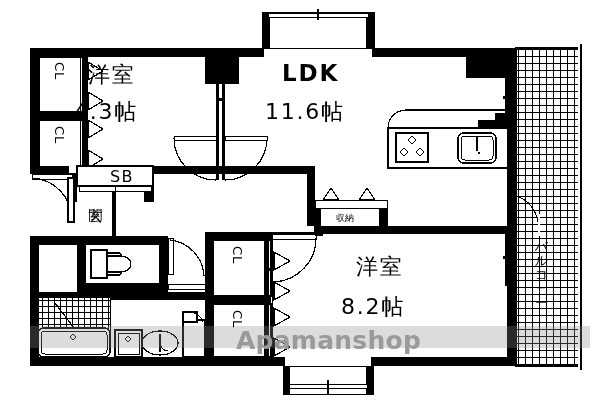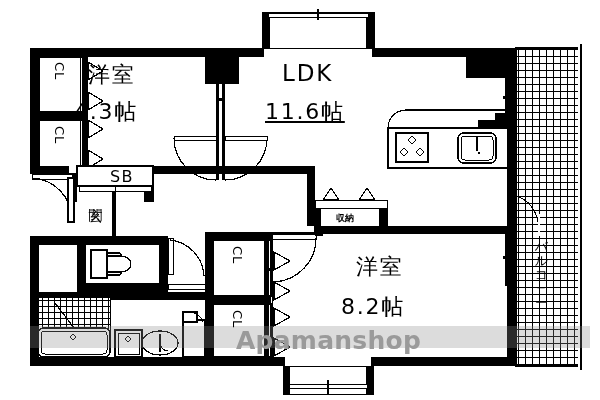--- a/index.html
+++ b/index.html
@@ -249,31 +249,31 @@
 
     <g opacity="0.30">
       <rect x="30" y="326" width="560" height="22" fill="#8c8c8c"></rect>
     </g>
   </svg>
 
   
   <div class="lbl" style="left:88px; top:60px; font-size:22px;">洋室</div>
   <div class="lbl" style="left:74px; top:97px; font-size:22px;text-align:right;">4.3帖</div>
 
-  <div class="lbl" style="left:282px; top:60px; font-size:23px; font-weight:400;">LDK</div>
-  <div class="lbl" style="left:265px; top:97px; font-size:22px;text-decoration:underline;">11.6帖</div>
+  <div class="lbl" style="left:282px; top:60px; font-size:23px; font-weight:700;">LDK</div>
+  <div class="lbl" style="left:265px; top:97px; font-size:22px;">11.6帖</div>
 
   <div class="lbl" style="left:356px; top:252px; font-size:22px;">洋室</div>
   <div class="lbl" style="left:341px; top:292px; font-size:22px;">8.2帖</div>
 
   <div class="lbl" style="left:110px; top:167px; font-size:16px;">SB</div>
 
   <div class="lbl" style="left:89px; top:197px; font-size:14px; writing-mode:vertical-rl; line-height:1;">玄関</div>
 
-  <div class="lbl" style="left:336px; top:212px; font-size:9px; letter-spacing:0;font-weight:bold;">収納</div>
+  <div class="lbl" style="left:336px; top:212px; font-size:9px; letter-spacing:0;">収納</div>
 
   <div class="lbl" style="left:52px; top:62px; font-size:13px; writing-mode:vertical-rl; line-height:1.05;">CL</div>
   <div class="lbl" style="left:52px; top:126px; font-size:13px; writing-mode:vertical-rl; line-height:1.05;">CL</div>
 
   <div class="lbl" style="left:230px; top:246px; font-size:13px; writing-mode:vertical-rl; line-height:1.05;">CL</div>
   <div class="lbl" style="left:230px; top:310px; font-size:13px; writing-mode:vertical-rl; line-height:1.05;">CL</div>
 
   <div class="lbl" style="left:533px; top:232px; font-size:13px; writing-mode:vertical-rl; line-height:1.15;">バルコニー</div>
 
   <div class="wm" style="left:236px; top:326px; font-size:25px;text-align:center;">Apamanshop</div>

